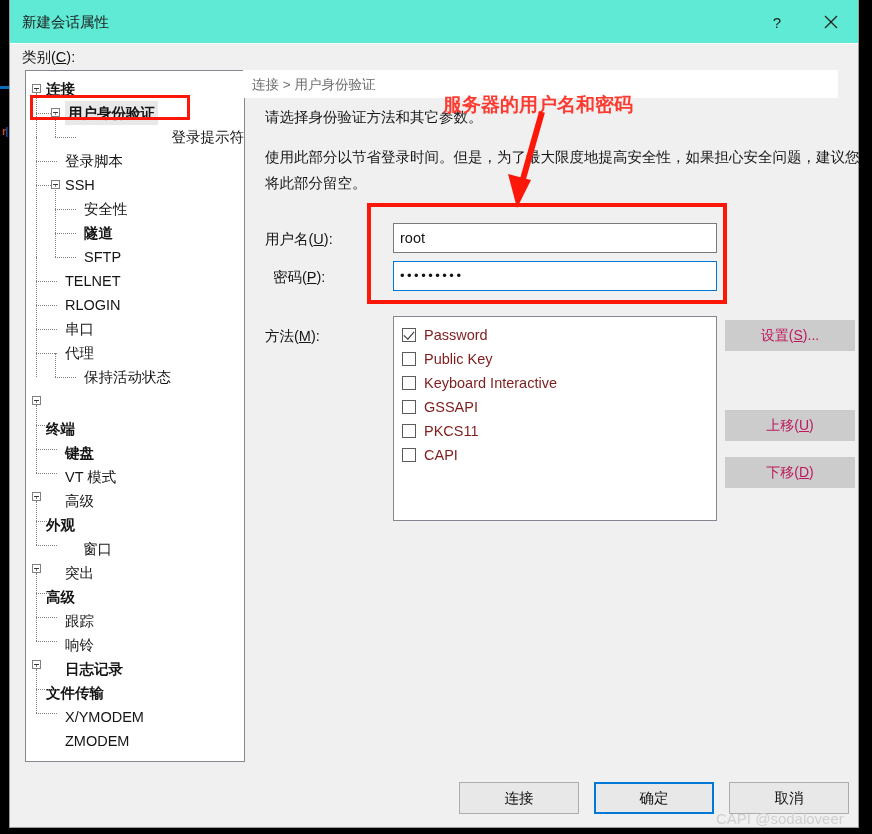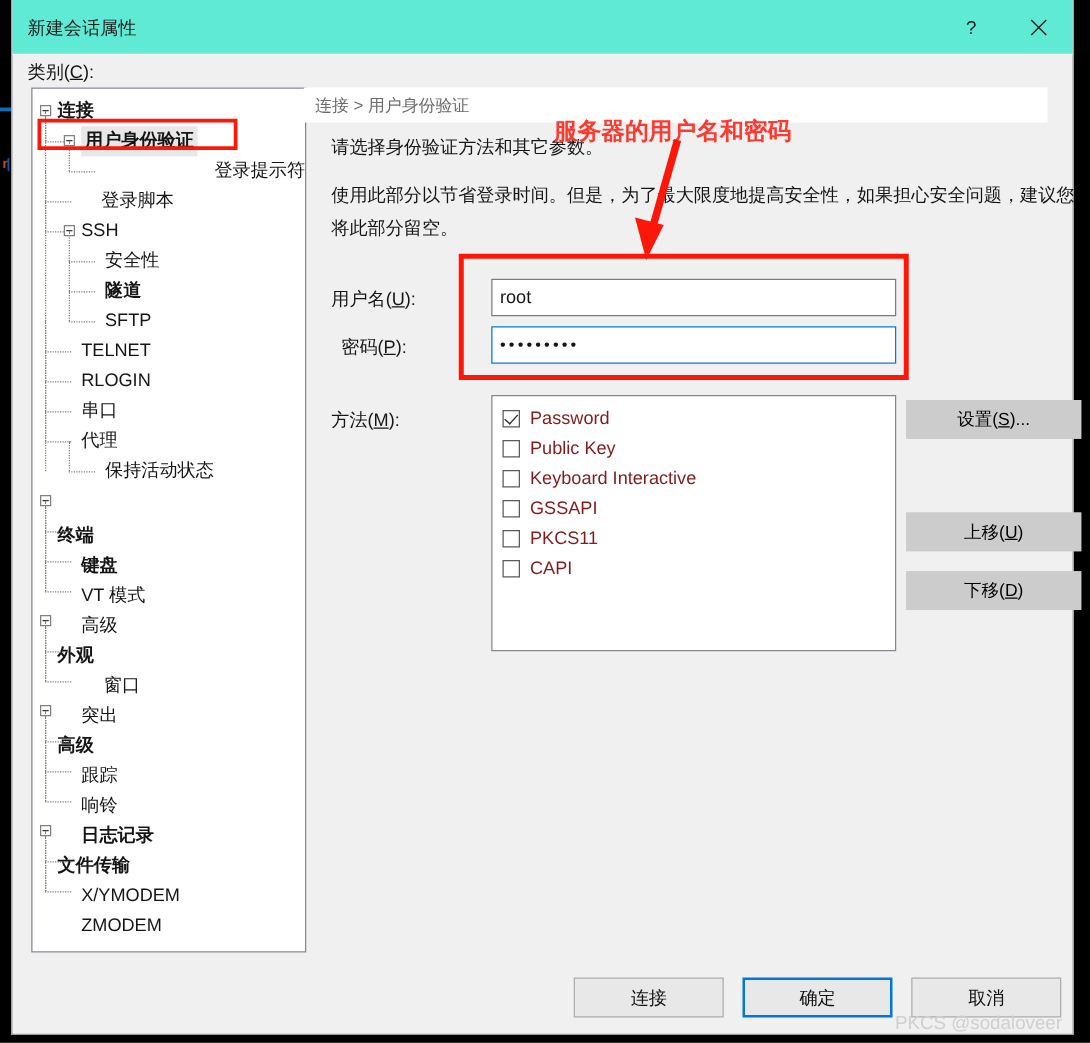--- a/index.html
+++ b/index.html
@@ -207,24 +207,24 @@
     left: 3px; top: 0px;
     width: 5px; height: 9px;
     border: solid #2b2b2b;
     border-width: 0 1.6px 1.6px 0;
     transform: rotate(42deg);
   }
 
   
   .sidebtn {
     position: absolute;
-    left: 715px; width: 140px; height: 31px;
+    left: 715px; width: 130px; height: 31px;
     background: #cccccc;
     border: 1px solid #cccccc;
-    color: #000000;
+    color: #be185d;
     font-size: 14px;
     display: flex; align-items: center; justify-content: center;
     cursor: default;
     font-family: "Liberation Sans", sans-serif;
   }
   .sb-set { top: 320px; }
   .sb-up  { top: 410px; }
   .sb-dn  { top: 457px; }
   .sidebtn u { text-decoration: underline; }
 
@@ -321,21 +321,21 @@
           <div class="tnode bold" style="padding-left: 20px;">
             <span class="lbl">连接</span>
           </div>
           <span class="expander" style="left: 25px; top: 37px; position: absolute;"></span>
           <div class="tnode bold sel" style="padding-left: 39px;">
             <span class="lbl">用户身份验证</span>
           </div>
           <div class="tnode" style=" justify-content: flex-end;">
             <span class="lbl">登录提示符</span>
           </div>
-          <div class="tnode" style="padding-left: 39px; margin-left: 16px;">
+          <div class="tnode" style="padding-left: 39px;">
             <span class="lbl">登录脚本</span>
           </div>
           <span class="expander" style="left: 25px; top: 109px; position: absolute;"></span>
           <div class="tnode" style="padding-left: 39px;">
             <span class="lbl">SSH</span>
           </div>
           <div class="tnode" style="padding-left: 58px;">
             <span class="lbl">安全性</span>
           </div>
           <div class="tnode bold" style="padding-left: 58px;">
@@ -521,15 +521,15 @@
   </div>
 
   <div class="ann-box-tree"></div>
   <div class="ann-box-fields"></div>
   <div class="ann-text">服务器的用户名和密码</div>
   <svg class="ann-arrow" viewBox="0 0 70 105">
     <line x1="47" y1="4" x2="26" y2="78" stroke="#fc1708" stroke-width="6" stroke-linecap="butt"></line>
     <polygon points="22,100 13,66 36,72" fill="#fc1708"></polygon>
   </svg>
 
-  <div class="watermark">PKCS @sodaloveer</div>
+  <div class="watermark">CAPI @sodaloveer</div>
 
 </div>
 
 </body></html>

